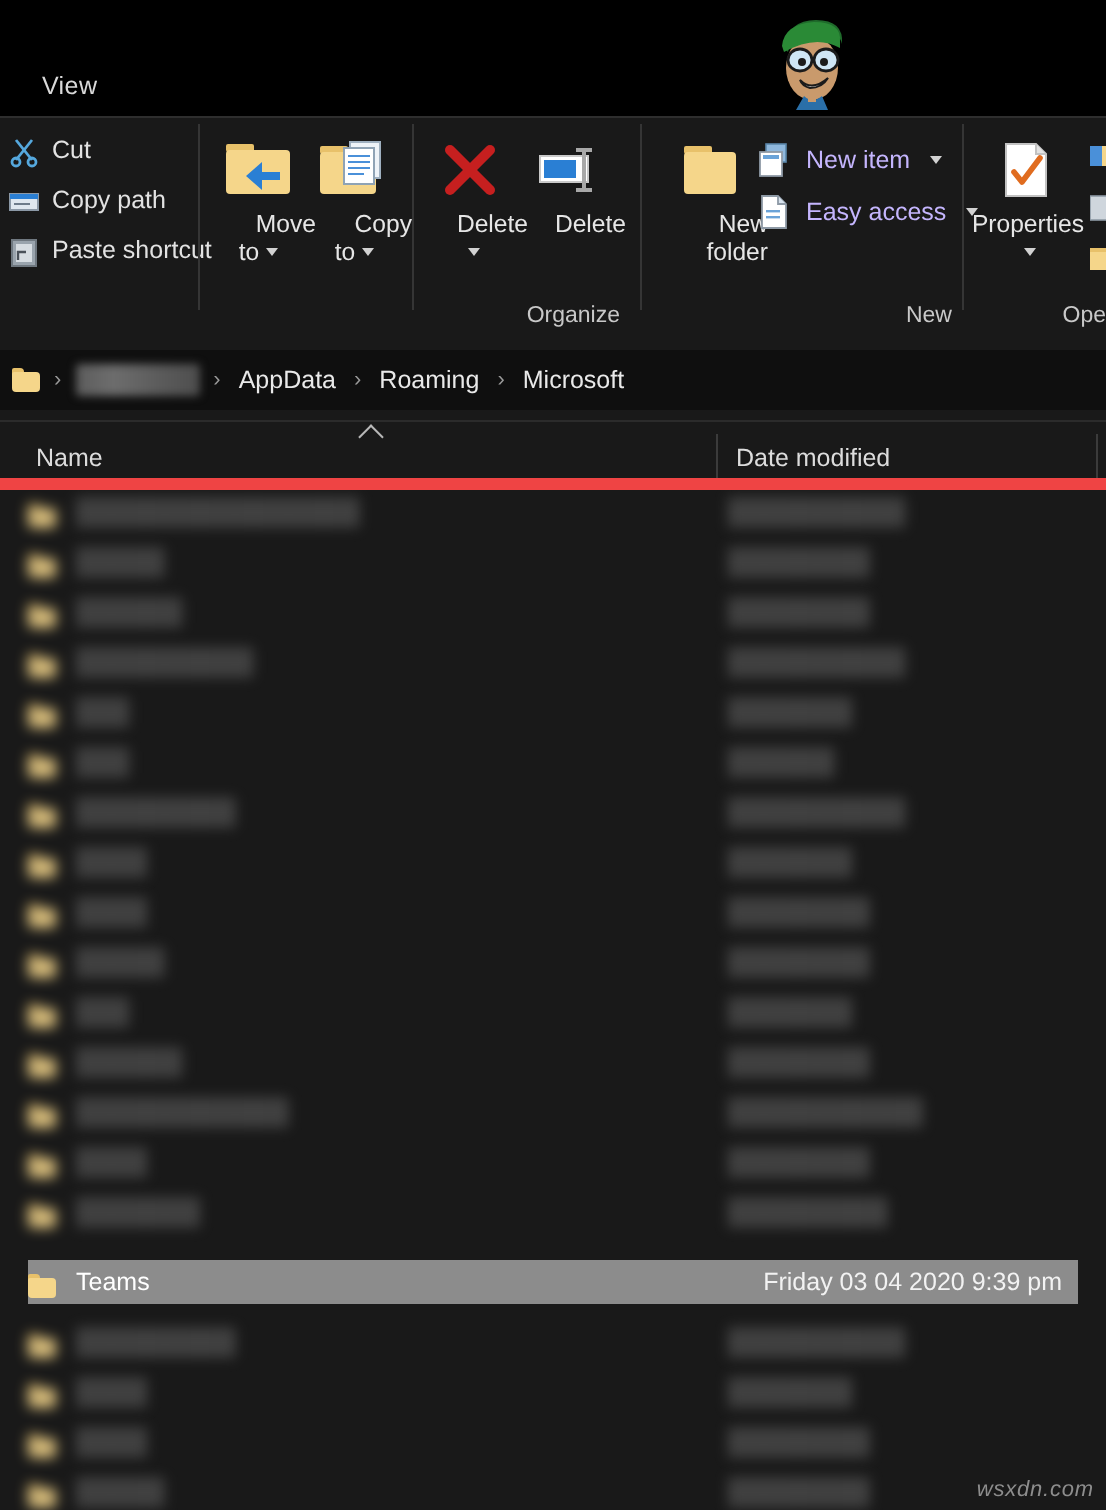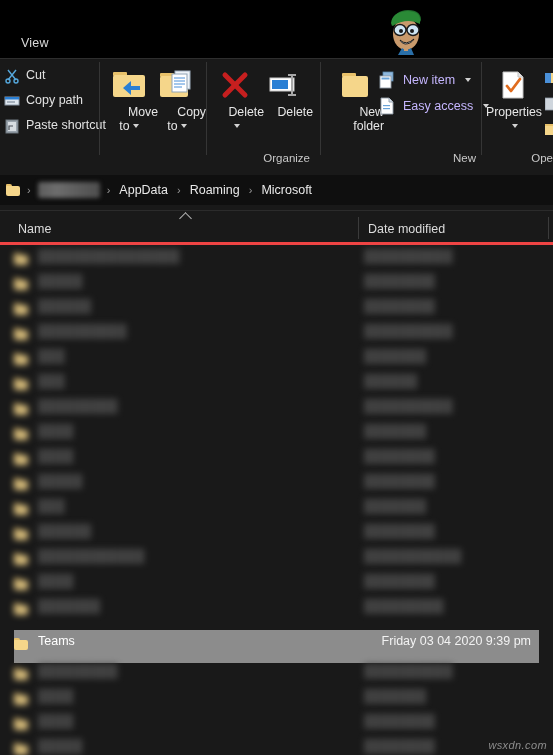--- a/index.html
+++ b/index.html
@@ -101,21 +101,21 @@
   }
   .crumb-blur {
     width: 62px; height: 16px; border-radius: 2px;
     background: linear-gradient(90deg,#5c5c5c,#6d6d6d 30%,#5a5a5a 70%,#4e4e4e);
     filter: blur(2.2px);
   }
 
   
   .colheader {
     position: absolute; left: 0; top: 210px; width: 553px; height: 35px;
-    border-top: 1px solid #2b2b2b; border-bottom: 3px solid #ef4444;
+    border-top: 1px solid #2b2b2b; border-bottom: 6px solid #ef4444;
     background: #191919;
   }
   .colheader .hcell {
     position: absolute; top: 11px; font-size: 12.5px; color: #dcdcdc;
   }
   .colheader .hdiv {
     position: absolute; top: 6px; width: 1px; height: 22px; background: #3b3b3b;
   }
   .sort-chevron {
     position: absolute; left: 181px; top: 3px;
@@ -135,21 +135,21 @@
     position: absolute; left: 24px; top: 4px;
     font-size: 12.5px; color: #e8e8e8; white-space: nowrap;
   }
   .row .fdate {
     position: absolute; left: 350px; top: 4px;
     font-size: 12.5px; color: #d8d8d8; white-space: nowrap;
   }
   .row.blurred { filter: blur(3.2px); opacity: .85; }
   .row.blurred .fname, .row.blurred .fdate { color: #484848; }
   .row.selected {
-    left: 14px; width: 525px; height: 33px;
+    left: 14px; width: 525px; height: 22px;
     background: #8c8c8c;
   }
   .row.selected .fname { color: #ffffff; }
   .row.selected .fdate { color: #f2f2f2; text-align: center; left: auto; right: 8px; }
 
   
   .site-watermark {
     position: absolute; right: 6px; bottom: 4px;
     font-size: 11px; color: #8d8d8d; letter-spacing: .4px; font-style: italic;
   }

